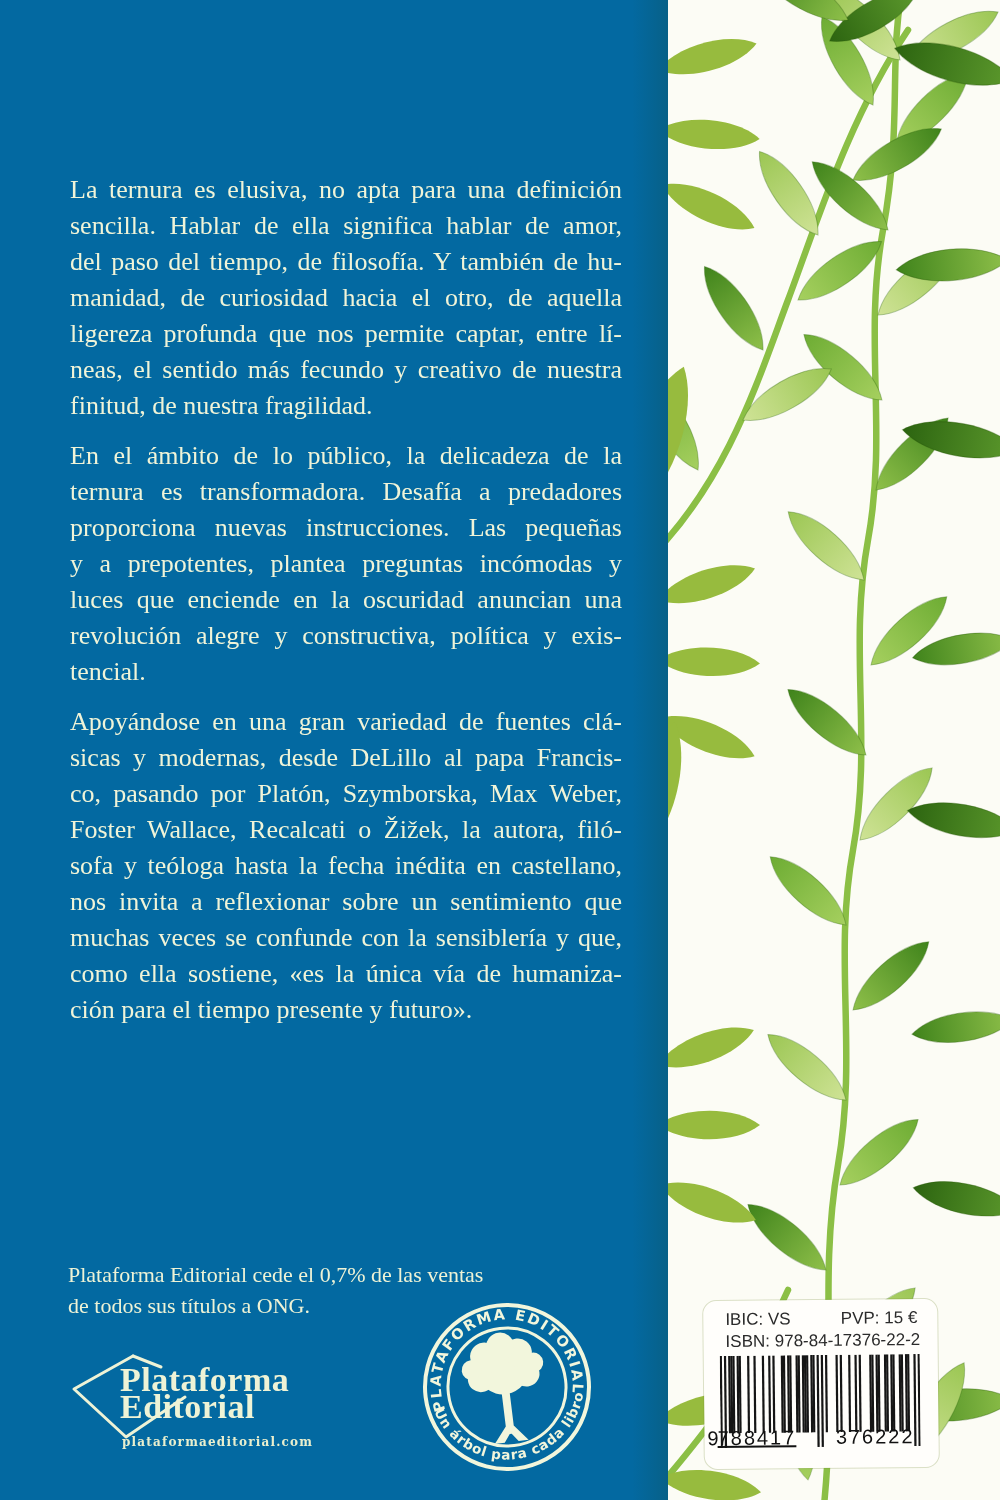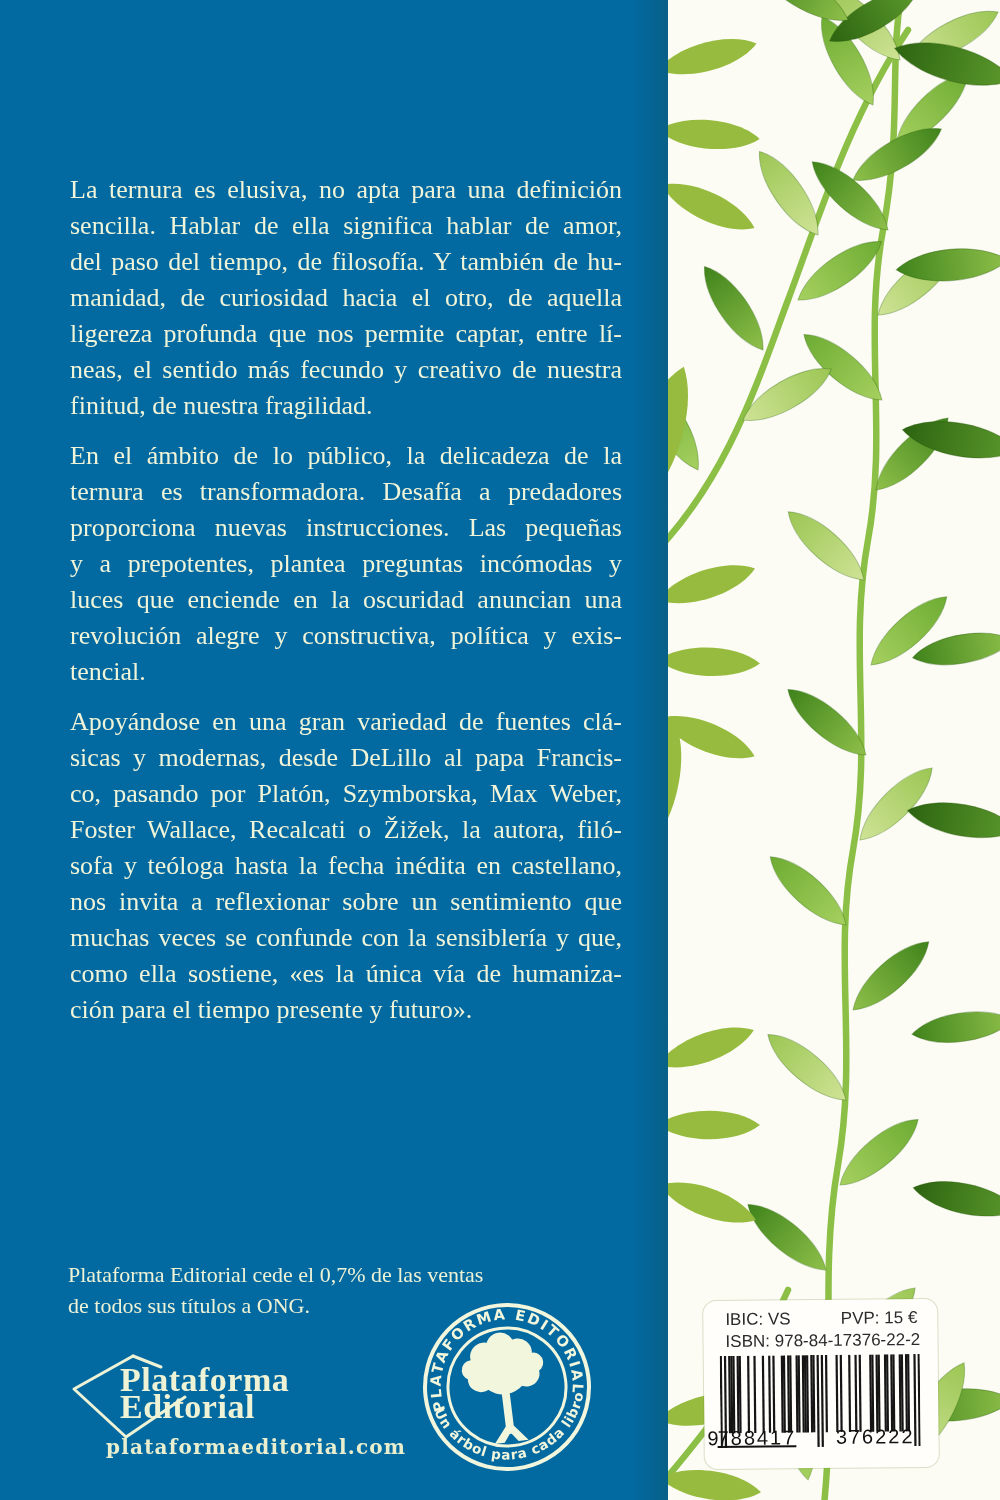--- a/index.html
+++ b/index.html
@@ -36,22 +36,22 @@
   }
   .ong-note .note-line{text-align:left;}
   
   .logo-diamond{position:absolute;left:58px;top:1340px;width:140px;height:110px;}
   .logo-text{
     position:absolute;left:120px;top:1366px;
     color:#eef3d6;font-weight:bold;font-size:34px;line-height:27px;
     letter-spacing:0.5px;
   }
   .logo-web{
-    position:absolute;left:106px;top:1435px;
-    color:#e9efce;font-weight:bold;font-size:20px;letter-spacing:1.2px;
+    position:absolute;left:122px;top:1435px;
+    color:#e9efce;font-weight:bold;font-size:12px;letter-spacing:1.2px;
     font-family:"DejaVu Serif","Liberation Serif",serif;
   }
   
   .stamp{position:absolute;left:418px;top:1298px;width:178px;height:178px;}
   .stamp text{
     font-family:"DejaVu Sans","Liberation Sans",sans-serif;
     font-weight:bold;fill:#f2f6dc;
   }
   .stamp .arc-top-text{font-size:14.5px;letter-spacing:2px;}
   .stamp .arc-bottom-text{font-size:13.5px;letter-spacing:0.8px;}

